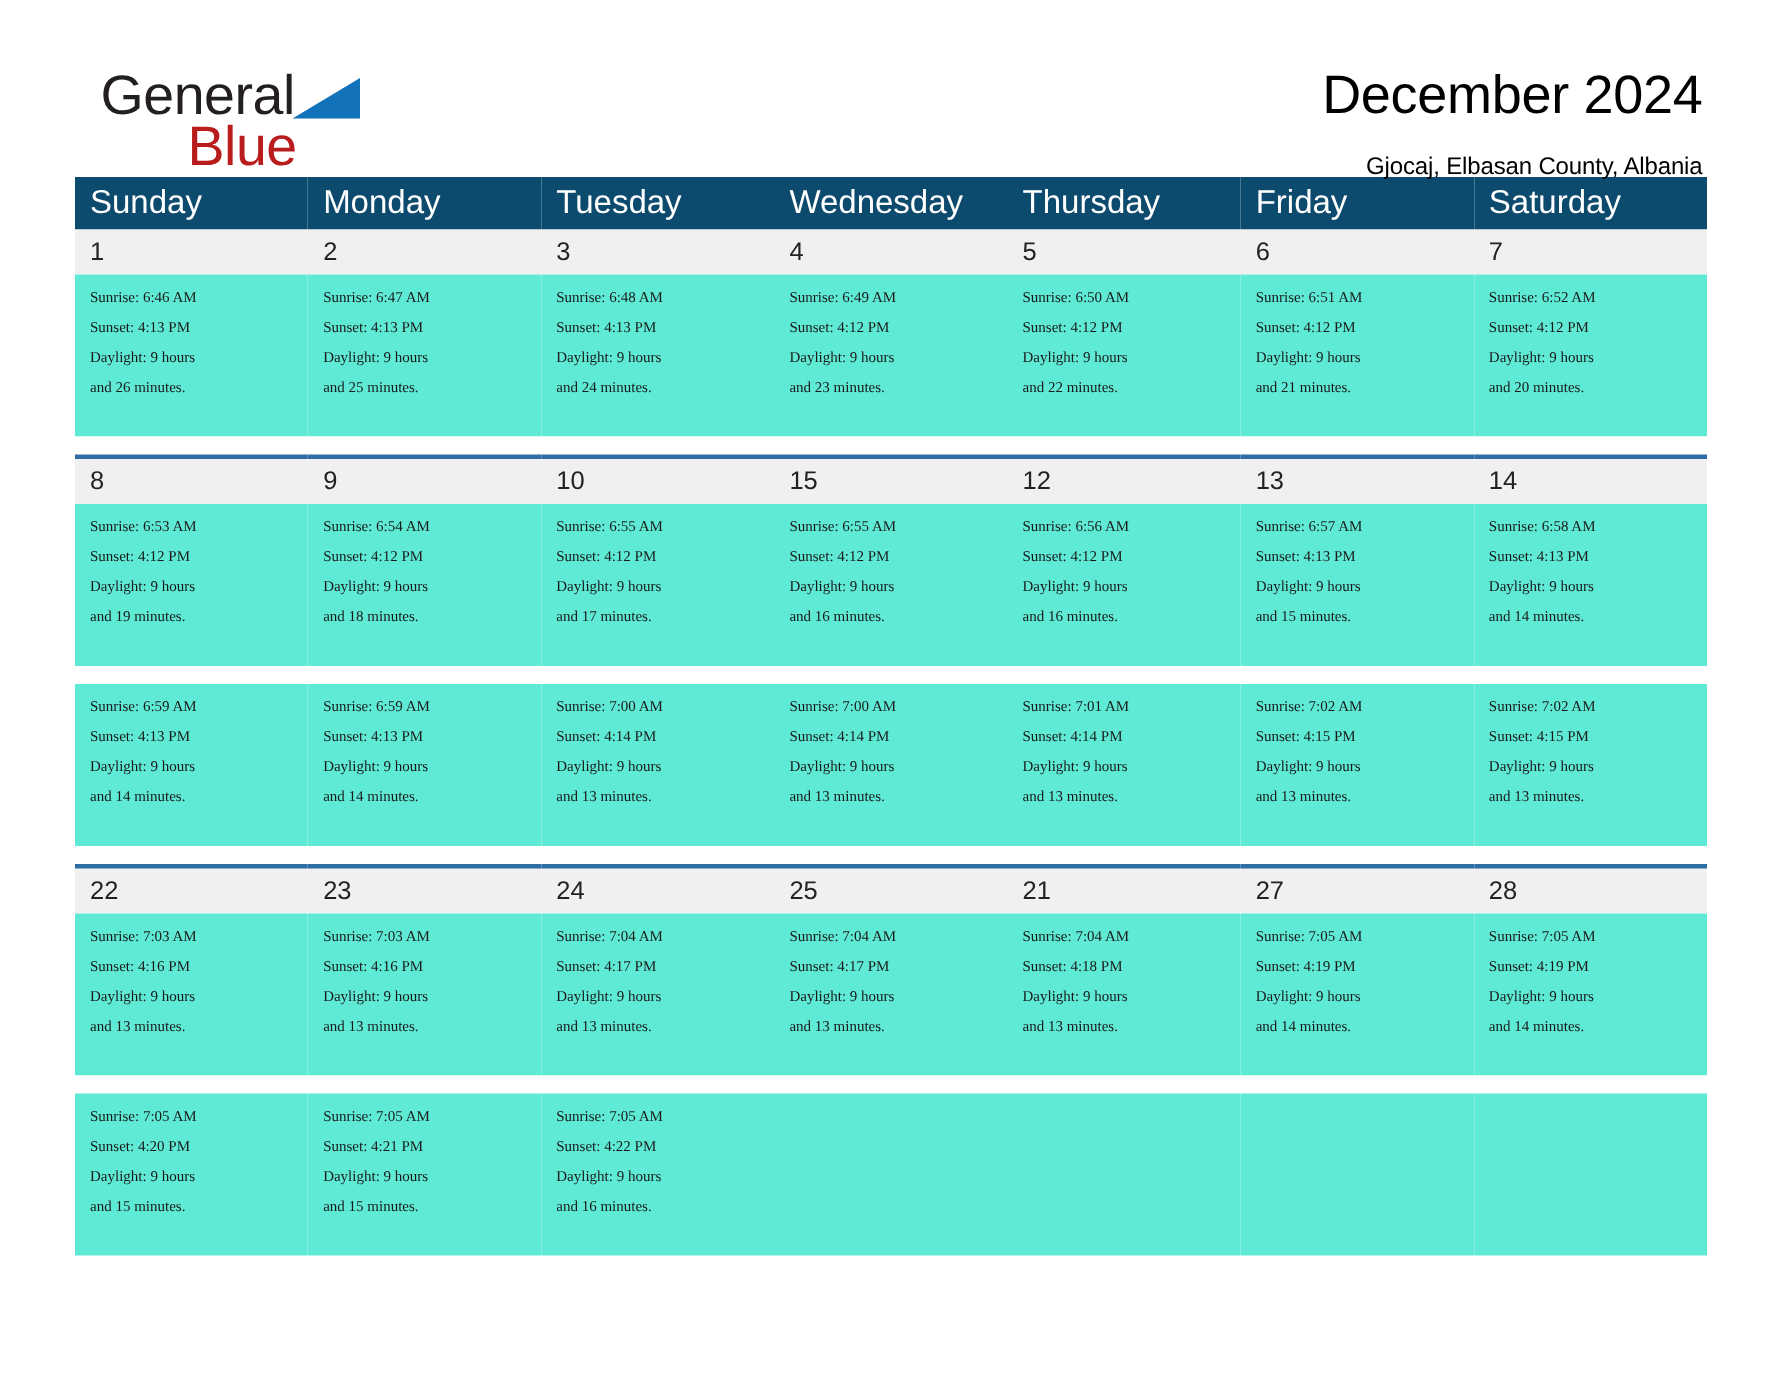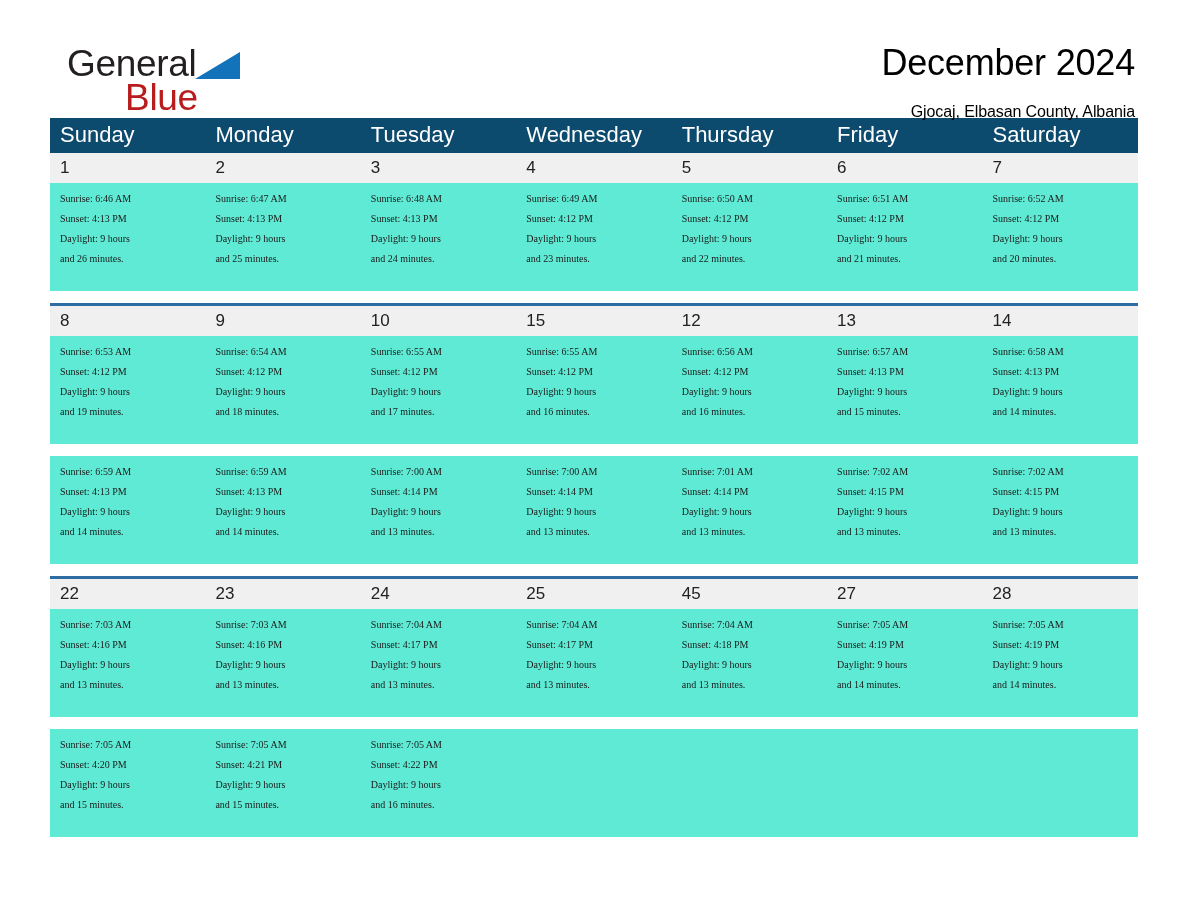--- a/index.html
+++ b/index.html
@@ -340,21 +340,21 @@
           </td>
         </tr>
         <tr class="spacer-row">
           <td colspan="7"></td>
         </tr>
         <tr class="daynum-row">
           <td>22</td>
           <td>23</td>
           <td>24</td>
           <td>25</td>
-          <td>45</td>
+          <td>21</td>
           <td>27</td>
           <td>28</td>
         </tr>
         <tr class="info-row">
           <td>
             <div class="info-line">Sunrise: 7:03 AM</div>
             <div class="info-line">Sunset: 4:16 PM</div>
             <div class="info-line">Daylight: 9 hours</div>
             <div class="info-line">and 13 minutes.</div>
           </td>

